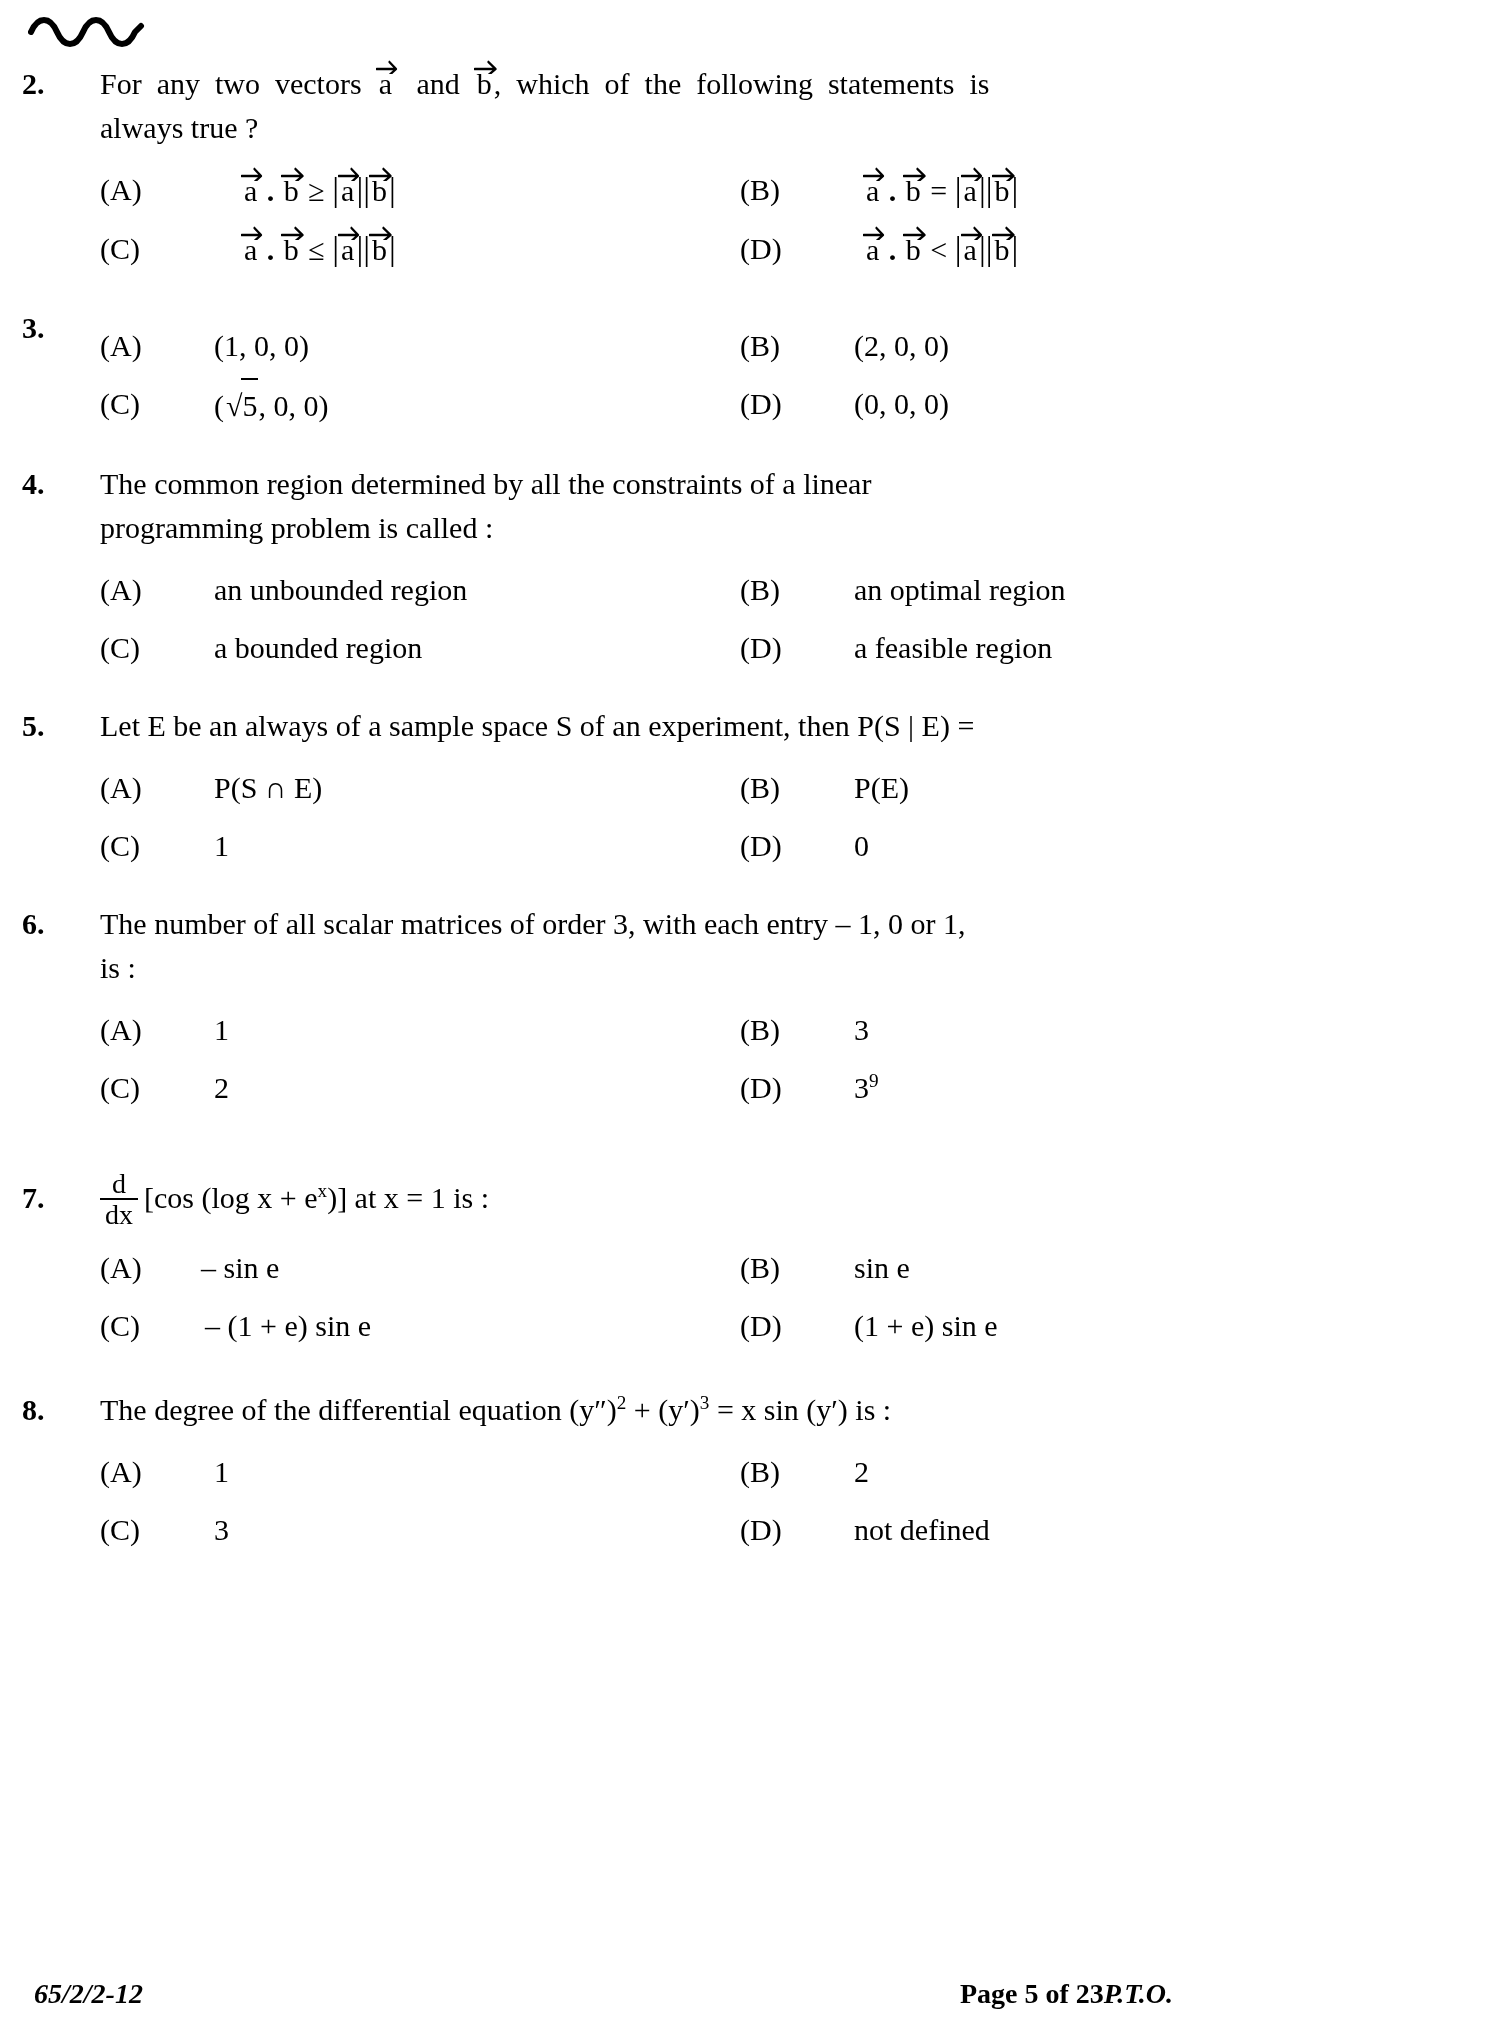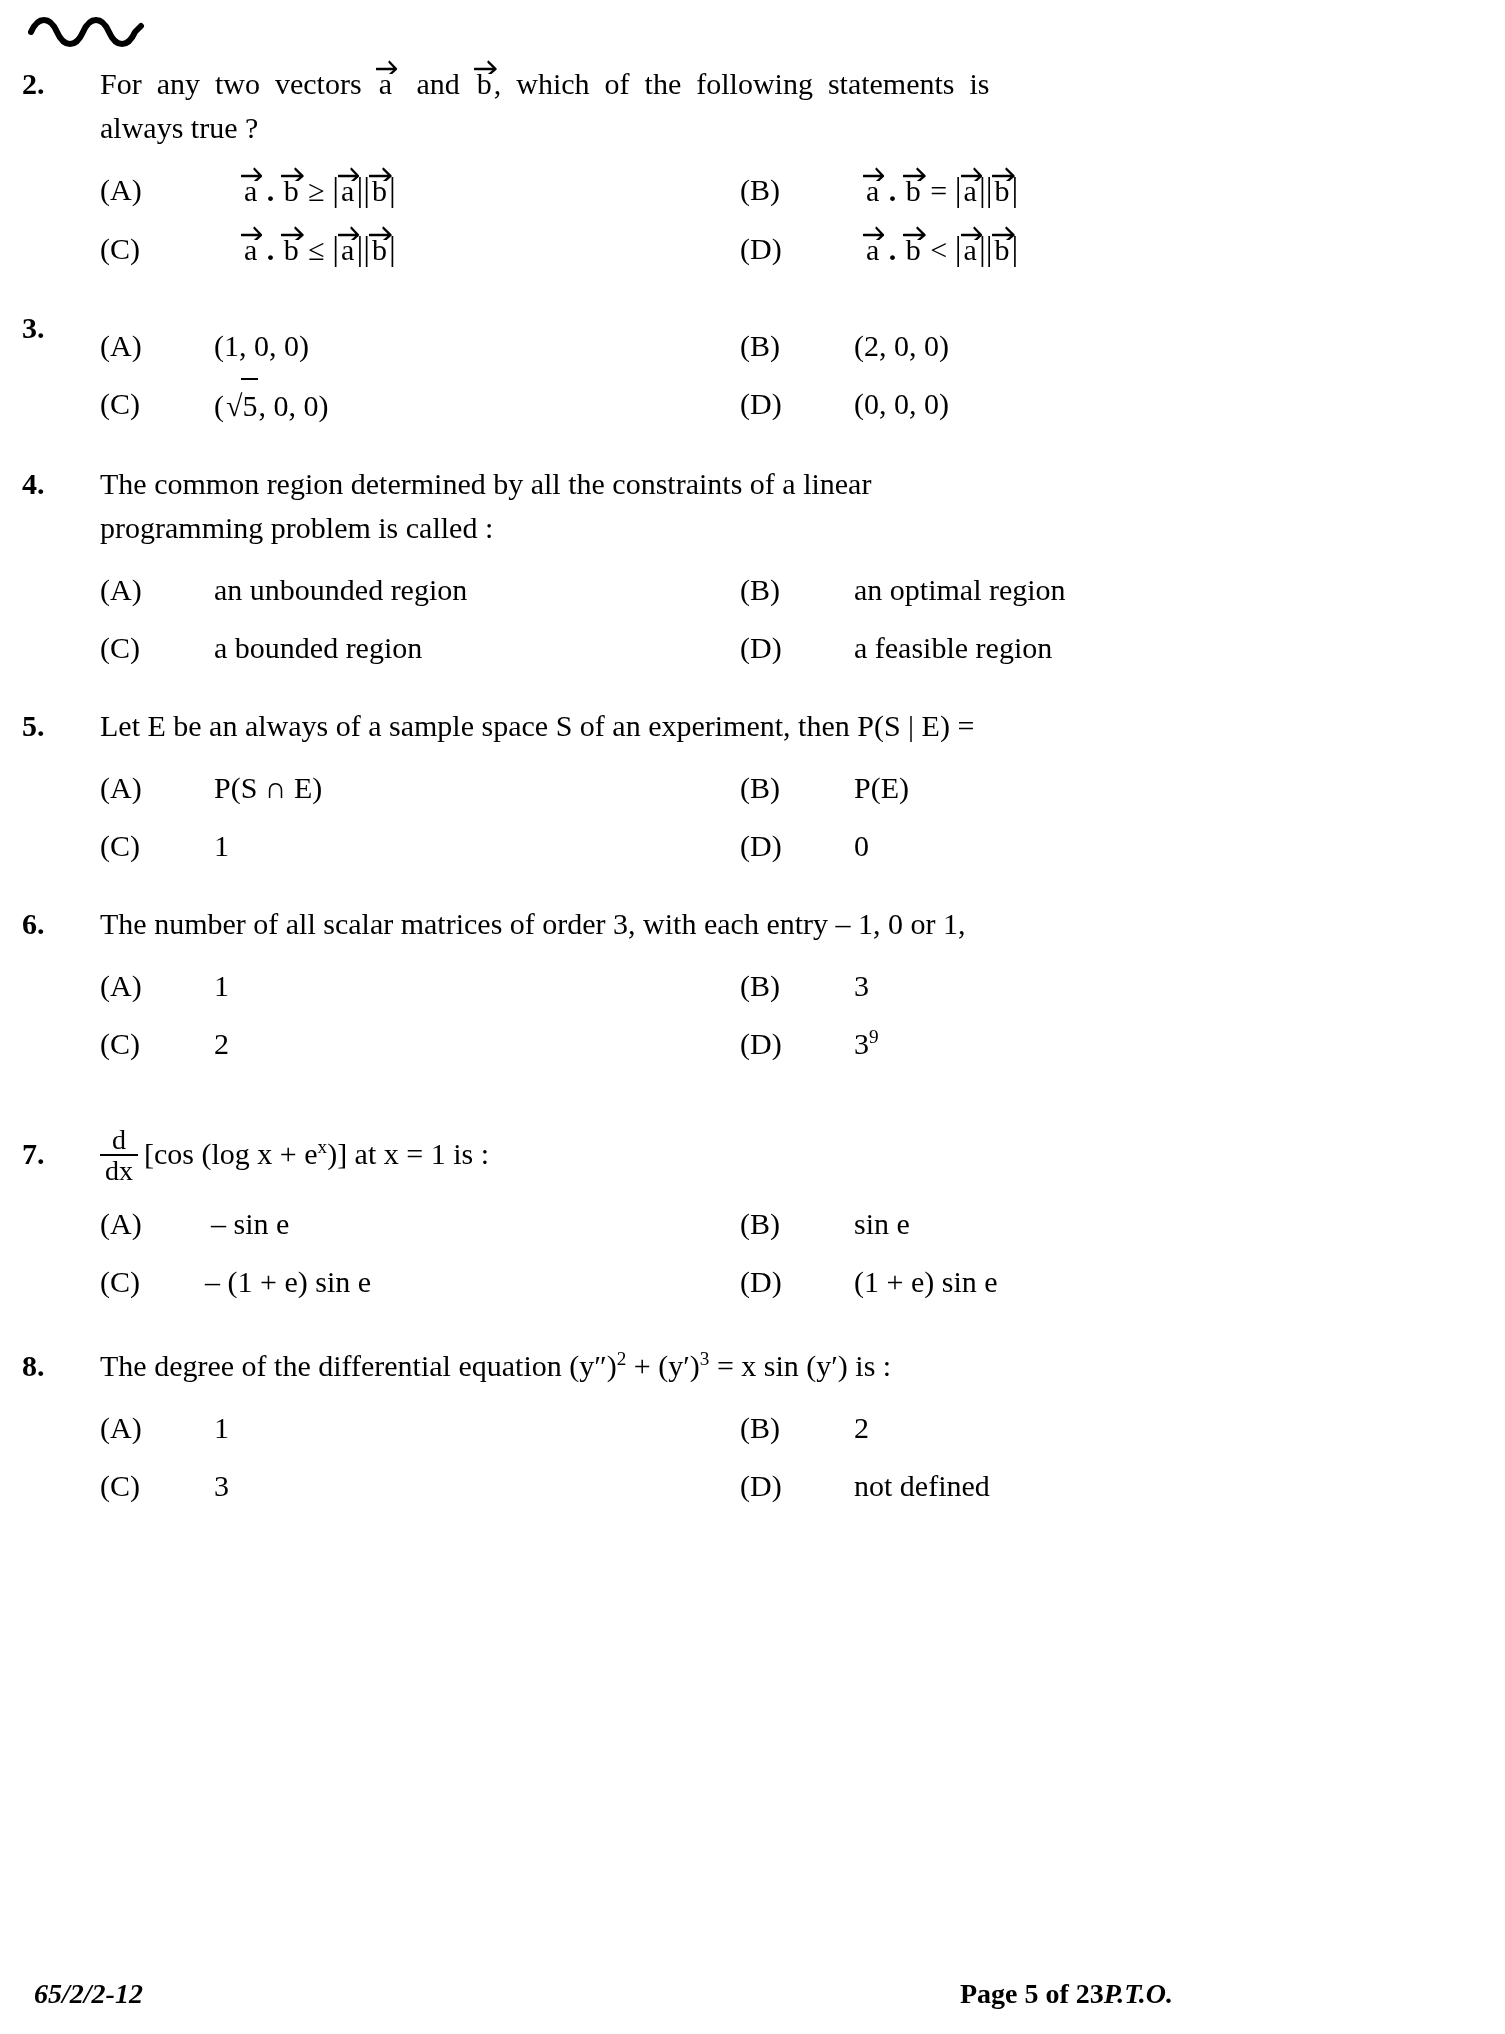--- a/index.html
+++ b/index.html
@@ -374,20 +374,21 @@
       </div>
     </div>
 
     <div class="gap-q"></div>
 
     <div class="question">
       <div class="q-num">6.</div>
       <div class="q-body">
         <div class="q-text">
           <span style="display:block;">The number of all scalar matrices of order 3, with each entry – 1, 0 or 1,</span>
+          <span style="display:block;">is :</span>
         </div>
         <div class="options">
           <div class="opt-row">
             <div class="opt opt-left">
               <div class="opt-label">(A)</div>
               <div class="opt-text">1</div>
             </div>
             <div class="opt opt-right">
               <div class="opt-label">(B)</div>
               <div class="opt-text">3</div>
@@ -416,21 +417,21 @@
         <div class="q-text nojustify" style="line-height:80px;">
           <span class="frac">
             <span class="num">d</span>
             <span class="den">dx</span>
           </span><span>[cos (log x + e</span><sup>x</sup><span>)] at x = 1 is :</span>
         </div>
         <div class="options" style="margin-top:4px;">
           <div class="opt-row">
             <div class="opt opt-left">
               <div class="opt-label">(A)</div>
-              <div class="opt-text" style="margin-left:16px;">– sin e</div>
+              <div class="opt-text" style="margin-left:6px;">– sin e</div>
             </div>
             <div class="opt opt-right">
               <div class="opt-label">(B)</div>
               <div class="opt-text">sin e</div>
             </div>
           </div>
           <div class="gap-opt"></div>
           <div class="opt-row">
             <div class="opt opt-left">
               <div class="opt-label">(C)</div>

